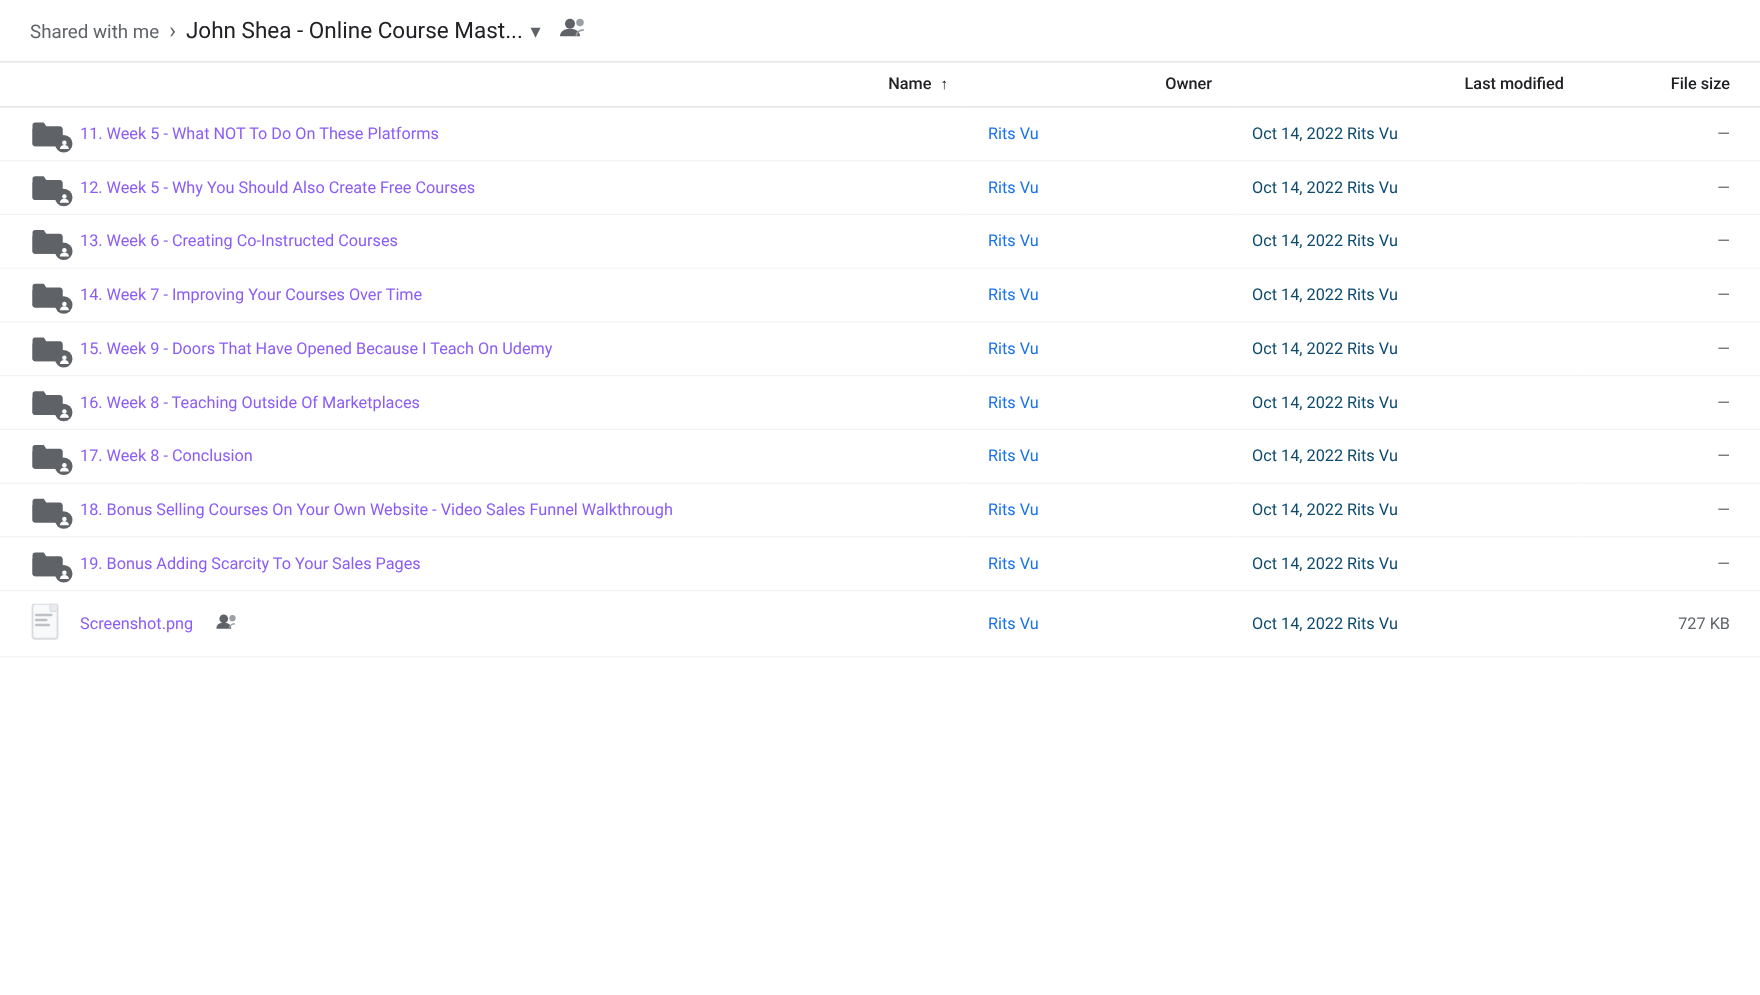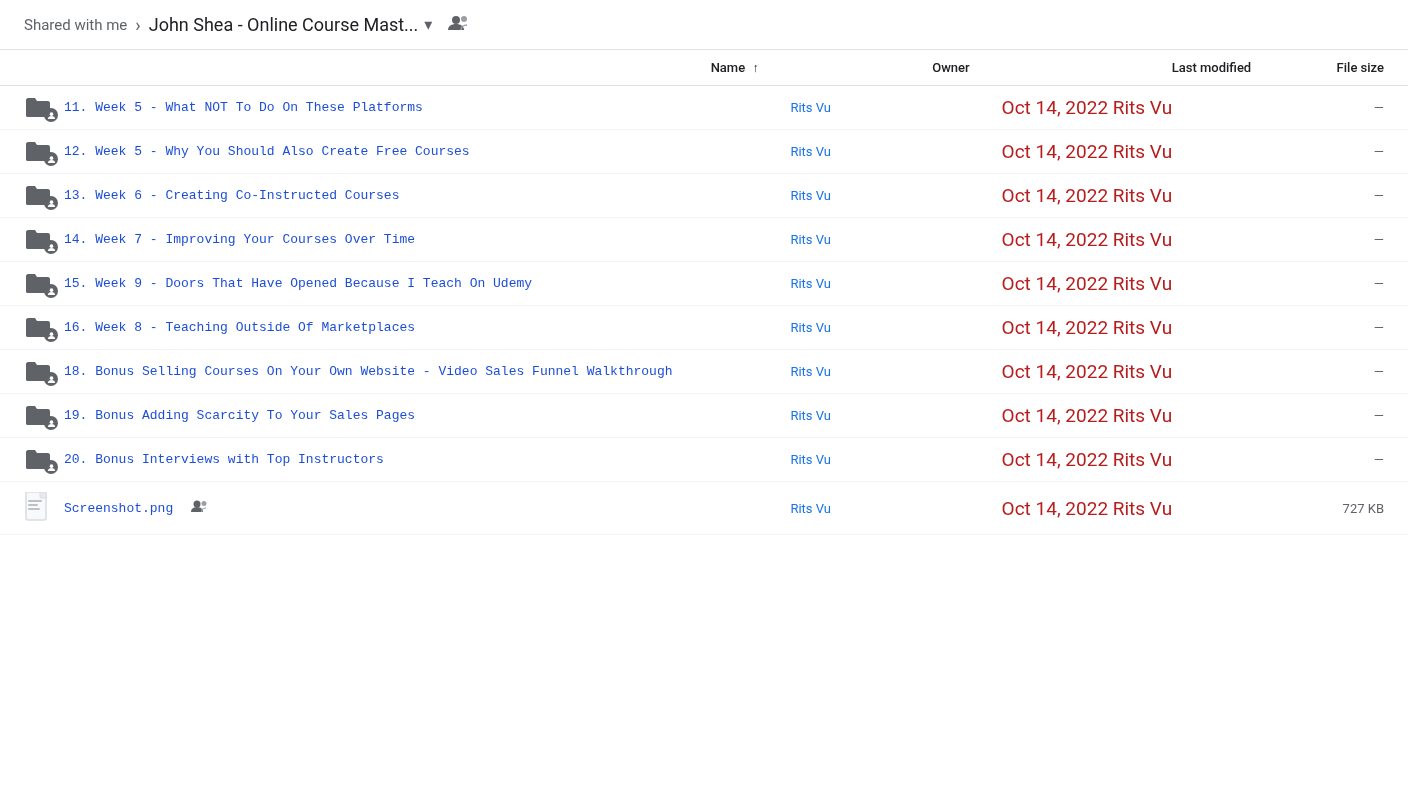--- a/index.html
+++ b/index.html
@@ -73,21 +73,21 @@
       font-size: 13px;
       color: #202124;
     }
     .file-table td.name-col {
       padding-left: 24px;
       display: flex;
       align-items: center;
       gap: 12px;
     }
     .file-table td.owner-col { color: #1a73e8; }
-    .file-table td.modified-col { color: #b91c1c; font-size: 19px; }
+    .file-table td.modified-col { color: #0c4a6e; font-size: 13px; }
     .file-table td.size-col { text-align: right; padding-right: 24px; color: #5f6368; }
 
     .folder-svg {
       width: 28px;
       height: 22px;
     }
 
     
     .folder-shared {
       position: relative;
@@ -103,21 +103,21 @@
       border-radius: 50%;
       width: 14px;
       height: 14px;
       display: flex;
       align-items: center;
       justify-content: center;
       font-size: 9px;
       color: white;
     }
 
-    .name-text { color: #1d4ed8; font-family: Liberation Mono, monospace; }
+    .name-text { color: #8b5cf6; }
 
     .file-share-icon {
       margin-left: 6px;
       color: #5f6368;
       font-size: 14px;
     }
 
     
     .modified-cell {
       color: #5f6368;
@@ -309,20 +309,42 @@
         <path d="M2 4 C2 3 3 2 4 2 L11 2 L13 5 L24 5 C25 5 26 6 26 7 L26 19 C26 20 25 21 24 21 L4 21 C3 21 2 20 2 19 Z" fill="#5f6368"></path>
         <path d="M2 7 L26 7 L26 19 C26 20 25 21 24 21 L4 21 C3 21 2 20 2 19 Z" fill="#5f6368"></path>
       </svg>
       <div class="person-badge">
         <svg width="9" height="9" viewBox="0 0 10 10" fill="white">
           <circle cx="5" cy="3.5" r="2"></circle>
           <path d="M1 9c0-2.2 1.8-3.5 4-3.5s4 1.3 4 3.5" fill="white"></path>
         </svg>
       </div>
             </div>
+            <span class="name-text">17. Week 8 - Conclusion</span>
+          </div>
+        </td>
+        <td class="owner-col" style="color: rgb(26, 115, 232);">Rits Vu</td>
+        <td class="modified-col modified-cell">Oct 14, 2022 Rits Vu</td>
+        <td class="size-col">—</td>
+      </tr>
+      <tr>
+        <td class="name-col">
+          <div class="name-cell">
+            <div class="folder-shared">
+      <svg class="folder-svg" viewBox="0 0 28 22" fill="none">
+        <path d="M2 4 C2 3 3 2 4 2 L11 2 L13 5 L24 5 C25 5 26 6 26 7 L26 19 C26 20 25 21 24 21 L4 21 C3 21 2 20 2 19 Z" fill="#5f6368"></path>
+        <path d="M2 7 L26 7 L26 19 C26 20 25 21 24 21 L4 21 C3 21 2 20 2 19 Z" fill="#5f6368"></path>
+      </svg>
+      <div class="person-badge">
+        <svg width="9" height="9" viewBox="0 0 10 10" fill="white">
+          <circle cx="5" cy="3.5" r="2"></circle>
+          <path d="M1 9c0-2.2 1.8-3.5 4-3.5s4 1.3 4 3.5" fill="white"></path>
+        </svg>
+      </div>
+            </div>
             <span class="name-text">18. Bonus Selling Courses On Your Own Website - Video Sales Funnel Walkthrough</span>
           </div>
         </td>
         <td class="owner-col" style="color: rgb(26, 115, 232);">Rits Vu</td>
         <td class="modified-col modified-cell">Oct 14, 2022 Rits Vu</td>
         <td class="size-col">—</td>
       </tr>
       <tr>
         <td class="name-col">
           <div class="name-cell">
@@ -332,42 +354,20 @@
         <path d="M2 7 L26 7 L26 19 C26 20 25 21 24 21 L4 21 C3 21 2 20 2 19 Z" fill="#5f6368"></path>
       </svg>
       <div class="person-badge">
         <svg width="9" height="9" viewBox="0 0 10 10" fill="white">
           <circle cx="5" cy="3.5" r="2"></circle>
           <path d="M1 9c0-2.2 1.8-3.5 4-3.5s4 1.3 4 3.5" fill="white"></path>
         </svg>
       </div>
             </div>
             <span class="name-text">19. Bonus Adding Scarcity To Your Sales Pages</span>
-          </div>
-        </td>
-        <td class="owner-col" style="color: rgb(26, 115, 232);">Rits Vu</td>
-        <td class="modified-col modified-cell">Oct 14, 2022 Rits Vu</td>
-        <td class="size-col">—</td>
-      </tr>
-      <tr>
-        <td class="name-col">
-          <div class="name-cell">
-            <div class="folder-shared">
-      <svg class="folder-svg" viewBox="0 0 28 22" fill="none">
-        <path d="M2 4 C2 3 3 2 4 2 L11 2 L13 5 L24 5 C25 5 26 6 26 7 L26 19 C26 20 25 21 24 21 L4 21 C3 21 2 20 2 19 Z" fill="#5f6368"></path>
-        <path d="M2 7 L26 7 L26 19 C26 20 25 21 24 21 L4 21 C3 21 2 20 2 19 Z" fill="#5f6368"></path>
-      </svg>
-      <div class="person-badge">
-        <svg width="9" height="9" viewBox="0 0 10 10" fill="white">
-          <circle cx="5" cy="3.5" r="2"></circle>
-          <path d="M1 9c0-2.2 1.8-3.5 4-3.5s4 1.3 4 3.5" fill="white"></path>
-        </svg>
-      </div>
-            </div>
-            <span class="name-text">20. Bonus Interviews with Top Instructors</span>
           </div>
         </td>
         <td class="owner-col" style="color: rgb(26, 115, 232);">Rits Vu</td>
         <td class="modified-col modified-cell">Oct 14, 2022 Rits Vu</td>
         <td class="size-col">—</td>
       </tr>
       <tr>
         <td class="name-col">
           <div class="name-cell">
             <div class="folder-shared">

